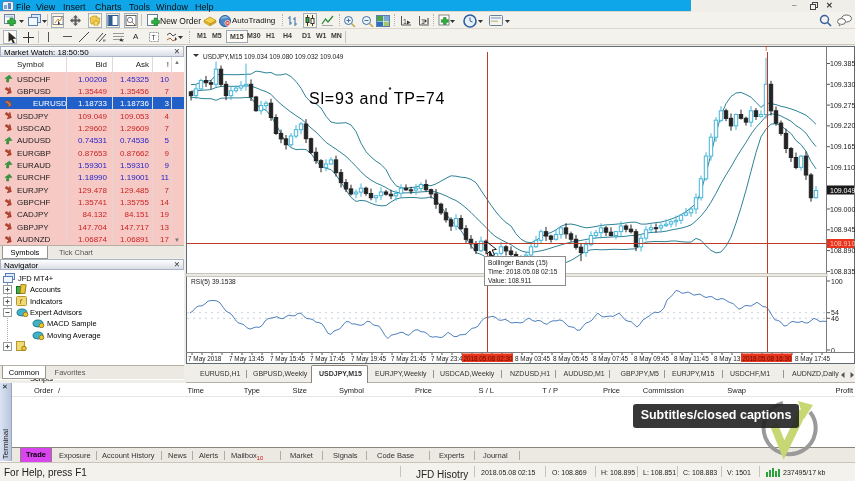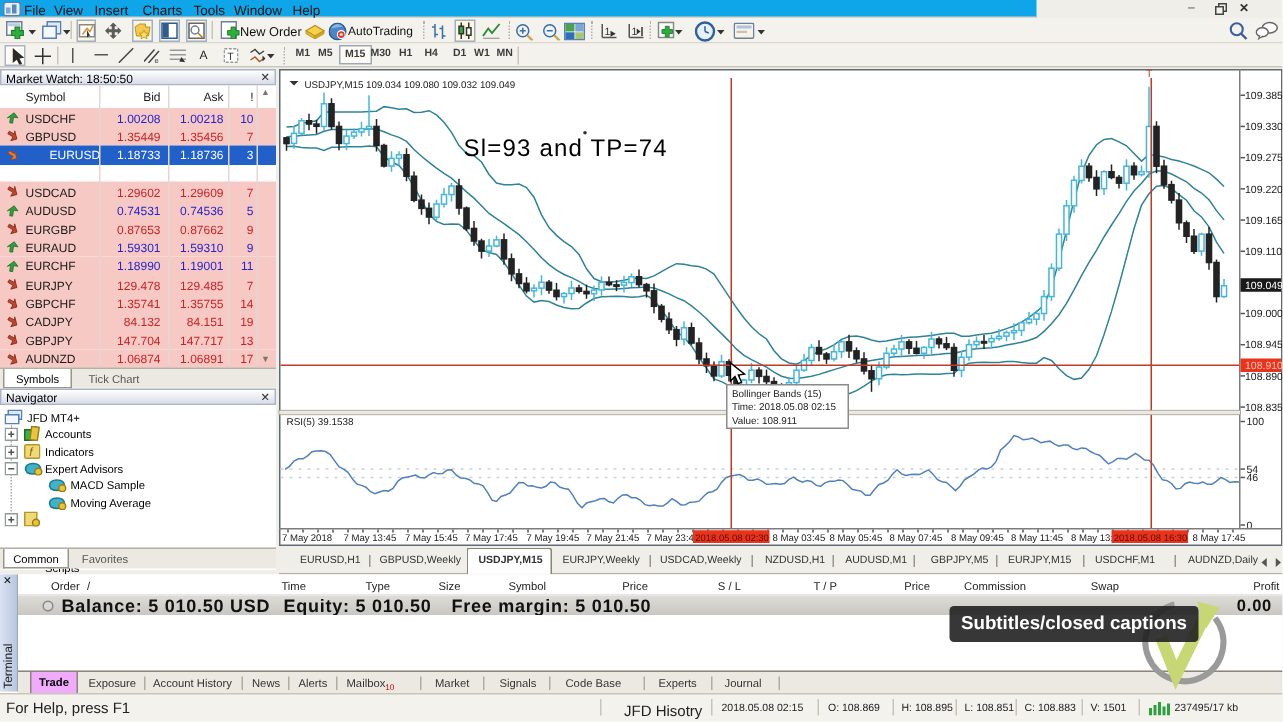--- a/index.html
+++ b/index.html
@@ -244,40 +244,49 @@
       <span class="abs" style="left:0;top:2.5px;width:149px;text-align:right;">Ask</span>
       <span class="abs" style="left:0;top:2.5px;width:169px;text-align:right;">!</span>
       <span class="abs" style="left:174px;top:2px;font-size:6px;color:#777;">▲</span>
     </div>
     <div class="abs" style="left:0;top:26.0px;width:184px;height:13px;background:#f7c9c5;font-size:8px;padding-left:22px;">
       <svg class="abs" style="left:4px;top:2px" width="9" height="9">
         <path d="M1 5 L5 1 L8 4 L5 4 L5 8 L3 8 L3 4 Z" transform="rotate(8 4 4)" fill="#2ca23c" stroke="#1a6e26" stroke-width="0.5"></path>
       </svg>
       <span class="abs" style="left:17px;top:2.5px;color:#1a1a1a;">USDCHF</span>
       <span class="abs" style="left:0;top:2.5px;width:107px;text-align:right;color:#2424c8;">1.00208</span>
-      <span class="abs" style="left:0;top:2.5px;width:149px;text-align:right;color:#2424c8;">1.00218</span>
+      <span class="abs" style="left:0;top:2.5px;width:149px;text-align:right;color:#2424c8;">1.45325</span>
       <span class="abs" style="left:0;top:2.5px;width:169px;text-align:right;color:#2424c8;">10</span>
     </div>
     <div class="abs" style="left:0;top:38.4px;width:184px;height:13px;background:#f7c9c5;font-size:8px;">
       <svg class="abs" style="left:4px;top:2px" width="9" height="9">
         <path d="M1 5 L5 1 L8 4 L5 4 L5 8 L3 8 L3 4 Z" transform="rotate(120 4.5 4.5)" fill="#c2452c" stroke="#822615" stroke-width="0.5"></path>
       </svg>
       <span class="abs" style="left:17px;top:2.5px;color:#1a1a1a;">GBPUSD</span>
       <span class="abs" style="left:0;top:2.5px;width:107px;text-align:right;color:#c82424;">1.35449</span>
       <span class="abs" style="left:0;top:2.5px;width:149px;text-align:right;color:#c82424;">1.35456</span>
       <span class="abs" style="left:0;top:2.5px;width:169px;text-align:right;color:#c82424;">7</span>
     </div>
     <div class="abs" style="left:0;top:50.7px;width:184px;height:13px;background:#2060c8;font-size:8px;">
       <svg class="abs" style="left:4px;top:2px" width="9" height="9">
         <path d="M1 5 L5 1 L8 4 L5 4 L5 8 L3 8 L3 4 Z" transform="rotate(120 4.5 4.5)" fill="#e07b3c" stroke="#93451a" stroke-width="0.5"></path>
       </svg>
       <span class="abs" style="left:17px;top:2.5px;color:#ffffff;padding-left:16px;">EURUSD</span>
       <span class="abs" style="left:0;top:2.5px;width:107px;text-align:right;color:#ffffff;">1.18733</span>
       <span class="abs" style="left:0;top:2.5px;width:149px;text-align:right;color:#ffffff;">1.18736</span>
       <span class="abs" style="left:0;top:2.5px;width:169px;text-align:right;color:#ffffff;">3</span>
+    </div>
+    <div class="abs" style="left:0;top:63.1px;width:184px;height:13px;background:#f7c9c5;font-size:8px;">
+      <svg class="abs" style="left:4px;top:2px" width="9" height="9">
+        <path d="M1 5 L5 1 L8 4 L5 4 L5 8 L3 8 L3 4 Z" transform="rotate(120 4.5 4.5)" fill="#c2452c" stroke="#822615" stroke-width="0.5"></path>
+      </svg>
+      <span class="abs" style="left:17px;top:2.5px;color:#1a1a1a;">USDJPY</span>
+      <span class="abs" style="left:0;top:2.5px;width:107px;text-align:right;color:#c82424;">109.049</span>
+      <span class="abs" style="left:0;top:2.5px;width:149px;text-align:right;color:#c82424;">109.053</span>
+      <span class="abs" style="left:0;top:2.5px;width:169px;text-align:right;color:#c82424;">4</span>
     </div>
     <div class="abs" style="left:0;top:75.4px;width:184px;height:13px;background:#f7c9c5;font-size:8px;">
       <svg class="abs" style="left:4px;top:2px" width="9" height="9">
         <path d="M1 5 L5 1 L8 4 L5 4 L5 8 L3 8 L3 4 Z" transform="rotate(120 4.5 4.5)" fill="#c2452c" stroke="#822615" stroke-width="0.5"></path>
       </svg>
       <span class="abs" style="left:17px;top:2.5px;color:#1a1a1a;">USDCAD</span>
       <span class="abs" style="left:0;top:2.5px;width:107px;text-align:right;color:#c82424;">1.29602</span>
       <span class="abs" style="left:0;top:2.5px;width:149px;text-align:right;color:#c82424;">1.29609</span>
       <span class="abs" style="left:0;top:2.5px;width:169px;text-align:right;color:#c82424;">7</span>
     </div>
@@ -872,32 +881,23 @@
       <span class="abs" style="left:229px;top:3px;width:66px;text-align:right;font-size:7.5px;color:#222;">Size</span>
       <span class="abs" style="left:286px;top:3px;width:66px;text-align:right;font-size:7.5px;color:#222;">Symbol</span>
       <span class="abs" style="left:354px;top:3px;width:66px;text-align:right;font-size:7.5px;color:#222;">Price</span>
       <span class="abs" style="left:416px;top:3px;width:66px;text-align:right;font-size:7.5px;color:#222;">S / L</span>
       <span class="abs" style="left:480px;top:3px;width:66px;text-align:right;font-size:7.5px;color:#222;">T / P</span>
       <span class="abs" style="left:542px;top:3px;width:66px;text-align:right;font-size:7.5px;color:#222;">Price</span>
       <span class="abs" style="left:606px;top:3px;width:66px;text-align:right;font-size:7.5px;color:#222;">Commission</span>
       <span class="abs" style="left:668px;top:3px;width:66px;text-align:right;font-size:7.5px;color:#222;">Swap</span>
       <span class="abs" style="left:775px;top:3px;width:66px;text-align:right;font-size:7.5px;color:#222;">Profit</span>
     </div>
-    <div class="abs" style="left:12px;top:14px;width:843px;height:13px;background:linear-gradient(#dedcd7,#c9c7c2);font-size:12px;letter-spacing:0.5px;font-weight:bold;color:#111;">
-<svg class="abs" style="left:16px;top:3px" width="8" height="8">
-        <circle cx="4" cy="4" r="3.2" fill="#d8d8d8" stroke="#888"></circle>
-      </svg>
-<span class="abs" style="left:29px;top:0px;">Balance: 5 010.50 USD</span>
-<span class="abs" style="left:177px;top:0px;">Equity: 5 010.50</span>
-<span class="abs" style="left:289px;top:0px;">Free margin: 5 010.50</span>
-<span class="abs" style="left:770px;top:0.5px;width:66px;text-align:right;font-size:11px;">0.00</span>
-    </div>
     <div class="abs" style="left:12px;top:27px;width:843px;height:37px;background:#fff;"></div>
     <div class="abs" style="left:12px;top:64px;width:843px;height:15px;background:#ece9e2;border-top:1px solid #8a8578;">
-      <div class="abs" style="left:8px;top:0px;width:32px;height:15px;background:#f0abfc;border:1px solid #8a8578;border-top:none;font-size:7.5px;font-weight:bold;text-align:center;padding-top:2px;color:#000;">Trade</div>
+      <div class="abs" style="left:8px;top:0px;width:32px;height:15px;background:#d946ef;border:1px solid #8a8578;border-top:none;font-size:7.5px;font-weight:bold;text-align:center;padding-top:2px;color:#000;">Trade</div>
       <span class="abs" style="left:47px;top:3px;font-size:7.5px;color:#333;">Exposure</span>
       <div class="abs" style="left:84px;top:3px;width:1px;height:9px;background:#b0aca0;"></div>
       <span class="abs" style="left:90px;top:3px;font-size:7.5px;color:#333;">Account History</span>
       <div class="abs" style="left:149px;top:3px;width:1px;height:9px;background:#b0aca0;"></div>
       <span class="abs" style="left:156px;top:3px;font-size:7.5px;color:#333;">News</span>
       <div class="abs" style="left:180px;top:3px;width:1px;height:9px;background:#b0aca0;"></div>
       <span class="abs" style="left:187px;top:3px;font-size:7.5px;color:#333;">Alerts</span>
       <div class="abs" style="left:212px;top:3px;width:1px;height:9px;background:#b0aca0;"></div>
       <span class="abs" style="left:219px;top:3px;font-size:7.5px;color:#333;">Mailbox<span style="color:#cc0000;font-size:5.5px;position:relative;top:2px;">10</span></span>
       <div class="abs" style="left:268px;top:3px;width:1px;height:9px;background:#b0aca0;"></div>

